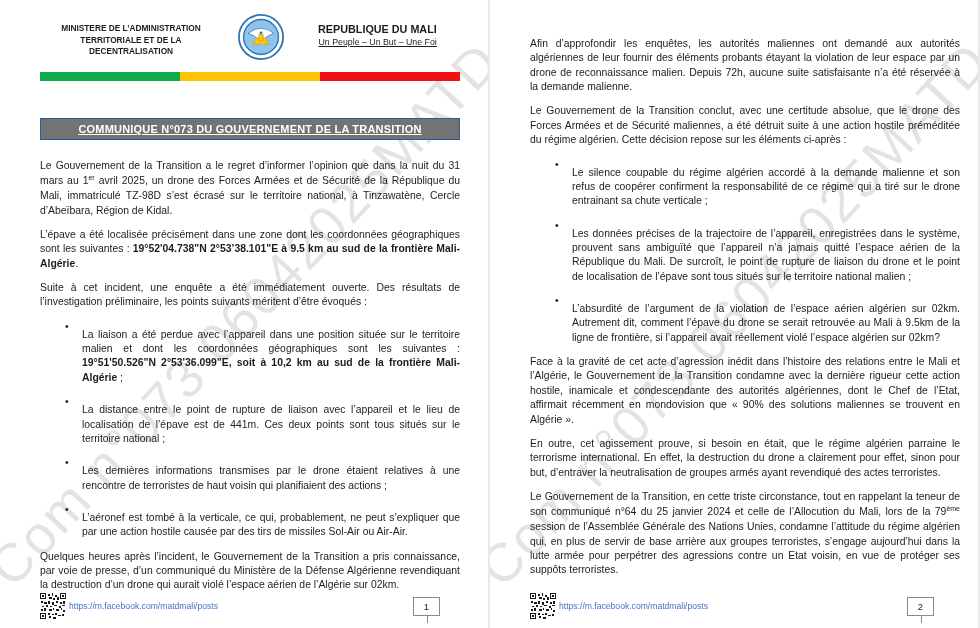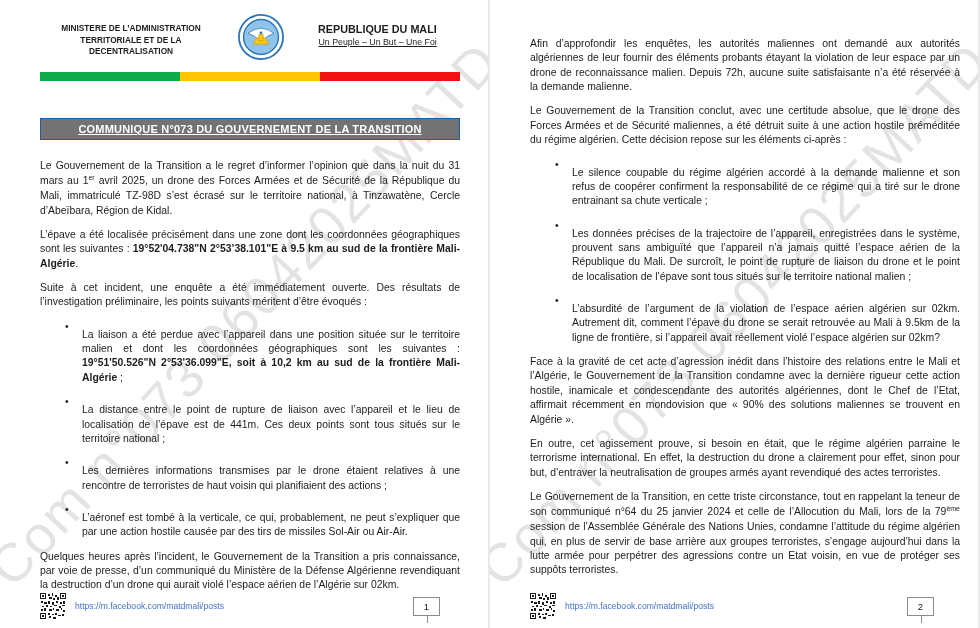--- a/index.html
+++ b/index.html
@@ -52,21 +52,21 @@
   .dot { width:17px; flex:0 0 auto; font-size:10.4px; line-height:1.38; }
   .btext { flex:1;margin-top:8px; }
 
   
   .pagefooter {
     position:absolute; z-index:1; left:40px; right:30px; bottom:8px;
     display:flex; align-items:center; height:28px;
   }
   .page2 .pagefooter { right:26px; }
   .qr { width:26px; height:26px; flex:0 0 auto; }
-  .foot-link { margin-left:9px; font-size:8.6px; color:#4472c4; text-decoration:none; flex:1; }
+  .foot-link { margin-left:3px; font-size:8.6px; color:#4472c4; text-decoration:none; flex:1; }
   .pagenum-wrap { position:relative; margin-right:18px; }
   .pagenum {
     width:27px; height:19px; border:1px solid #8a8a8a; background:#fff;
     display:flex; align-items:center; justify-content:center; font-size:9.5px;
   }
   .tick { position:absolute; left:50%; top:100%; width:1px; height:7px; background:#8a8a8a; }
 </style>
 </head>
 <body>
 

